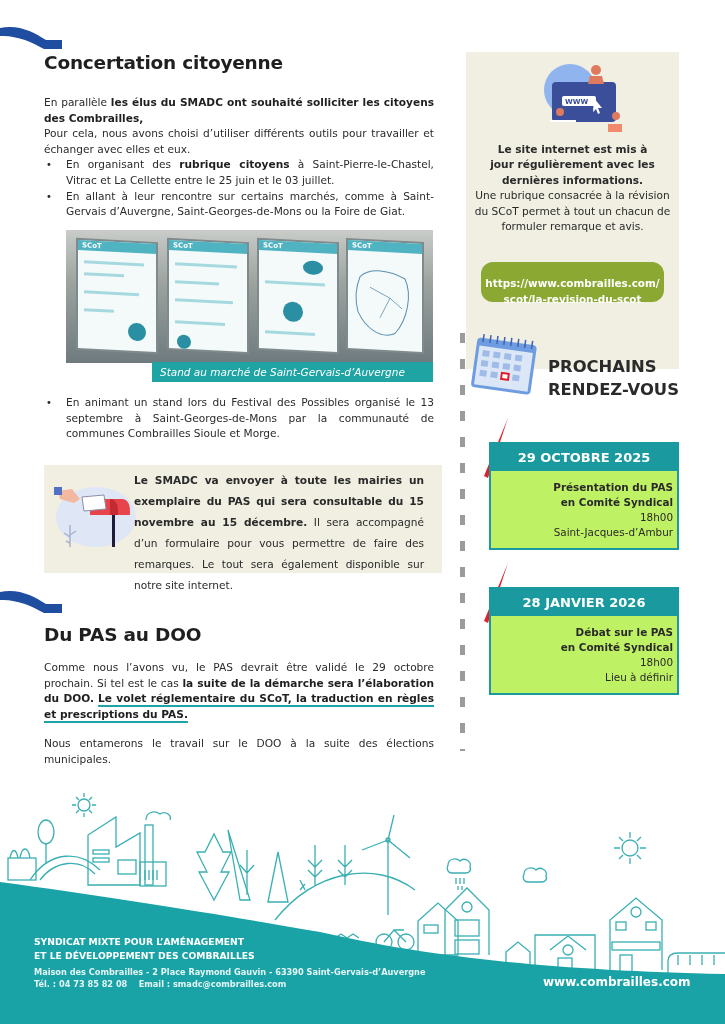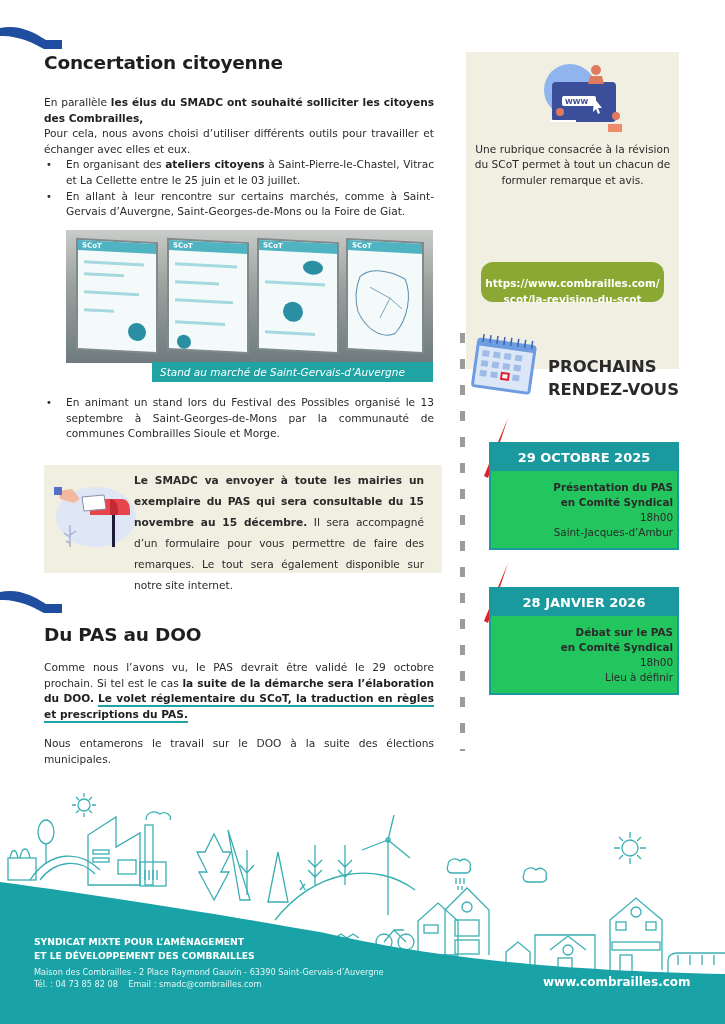--- a/index.html
+++ b/index.html
@@ -34,48 +34,48 @@
   .info { position: absolute; left: 466px; top: 52px; width: 213px; height: 317px; background: #f0efe2; }
   .info .illus { position: absolute; left: 70px; top: 8px; width: 90px; height: 80px; }
   .info .txt { position: absolute; left: 0; top: 90px; width: 213px; text-align: center; font-size: 10.6px; line-height: 15.4px; }
   .info .txt b { font-weight: bold; }
   .link-btn { position: absolute; left: 15px; top: 210px; width: 183px; height: 40px; background: #8aa832; border-radius: 12px; color: #fff; text-align: center; font-weight: bold; font-size: 10.4px; line-height: 15.5px; padding-top: 14px; }
 
   
   .dash { position: absolute; left: 460px; top: 333px; width: 5px; height: 418px; background: repeating-linear-gradient(180deg,#9b9b9b 0 10px, transparent 10px 26px); }
   .cal { position: absolute; left: 468px; top: 333px; width: 70px; height: 64px; }
   .rdv-title { position: absolute; left: 548px; top: 355px; font-weight: bold; font-size: 16.4px; line-height: 23px; color: #2a2a2a; }
-  .event { position: absolute; left: 489px; width: 190px; border: 2px solid #1a9a9e; background: #22c55e; }
+  .event { position: absolute; left: 489px; width: 190px; border: 2px solid #1a9a9e; background: #bef264; }
   .event .head { background: #1a9a9e; color: #fff; font-weight: bold; font-size: 13px; text-align: center; height: 27px; line-height: 27px; }
   .event .bd { text-align: right; font-size: 10.4px; line-height: 15px; padding: 9px 4px 8px; color: #2a2a2a; }
   .event .bd b { font-weight: bold; }
   .pin { position: absolute; width: 30px; height: 60px; }
 
   
   .footer { position: absolute; left: 0; top: 790px; width: 725px; height: 234px; }
   .f-text { position: absolute; color: #fff; }
   .f-org { left: 34px; top: 935px; font-size: 9.2px; line-height: 14.2px; font-weight: bold; }
-  .f-addr { left: 34px; top: 966px; font-size: 8.2px; line-height: 12px; color: #e4f5f5; }
+  .f-addr { left: 34px; top: 966px; font-size: 8.2px; line-height: 12px; color: #e4f5f5; font-weight: bold; }
   .f-web { left: 543px; top: 975px; font-size: 12px; font-weight: bold; }
 </style>
 </head>
 <body>
 
 <svg class="swoosh" style="top:22px" viewBox="0 0 62 30">
   <path d="M0 6 C18 2 34 10 46 18 L62 18 L62 27 L44 27 C32 20 16 13 0 14 Z" fill="#1f4ea0"></path>
 </svg>
 <h2 class="h2" style="top:52px">Concertation citoyenne</h2>
 
 <div class="body-text" style="top:95px">
   <p>
     <span>En parallèle </span><b>les élus du SMADC ont souhaité solliciter les citoyens des Combrailles,</b><br>
     <span>Pour cela, nous avons choisi d’utiliser différents outils pour travailler et échanger avec elles et eux.</span>
   </p>
   <ul class="bullets">
-    <li><span>En organisant des </span><b>ateliers citoyens</b><span> à Saint-Pierre-le-Chastel, Vitrac et La Cellette entre le 25 juin et le 03 juillet.</span></li>
+    <li><span>En organisant des </span><b>rubrique citoyens</b><span> à Saint-Pierre-le-Chastel, Vitrac et La Cellette entre le 25 juin et le 03 juillet.</span></li>
     <li><span>En allant à leur rencontre sur certains marchés, comme à Saint-Gervais d’Auvergne, Saint-Georges-de-Mons ou la Foire de Giat.</span></li>
   </ul>
 </div>
 
 <div class="photo">
   <div class="panel" style="left:12px">
       <span class="logo">SCoT</span>
       <div class="line" style="top:10px;width:60px"></div>
       <div class="line" style="top:22px;width:40px"></div>
       <div class="line" style="top:40px;width:55px"></div>
@@ -145,20 +145,21 @@
     <text x="29" y="44" font-size="7" font-weight="bold" fill="#3b4e9a" font-family="DejaVu Sans, sans-serif">WWW</text>
     <path d="M58 38 L66 48 L62 48 L64 53 L62 54 L60 49 L57 52 Z" fill="#ffffff"></path>
     <circle cx="60" cy="10" r="5" fill="#e07a5f"></circle>
     <path d="M54 16 L66 16 L68 24 L52 24 Z" fill="#e07a5f"></path>
     <circle cx="24" cy="52" r="4" fill="#e07a5f"></circle>
     <rect x="14" y="60" width="26" height="2" fill="#ffffff"></rect>
     <circle cx="80" cy="56" r="4" fill="#e07a5f"></circle>
     <rect x="72" y="64" width="14" height="8" fill="#f08a6a"></rect>
   </svg>
   <p class="txt">
+    <b style="display:block;padding:0 22px">Le site internet est mis à jour régulièrement avec les dernières informations.</b>
     <span style="display:block;padding:0 8px">Une rubrique consacrée à la révision du SCoT permet à tout un chacun de formuler remarque et avis.</span>
   </p>
   <a class="link-btn">
     <span>https://www.combrailles.com/</span><br>
     <span>scot/la-revision-du-scot</span>
   </a>
 </div>
 
 <div class="dash"></div>
 <svg class="cal" viewBox="0 0 70 64">

